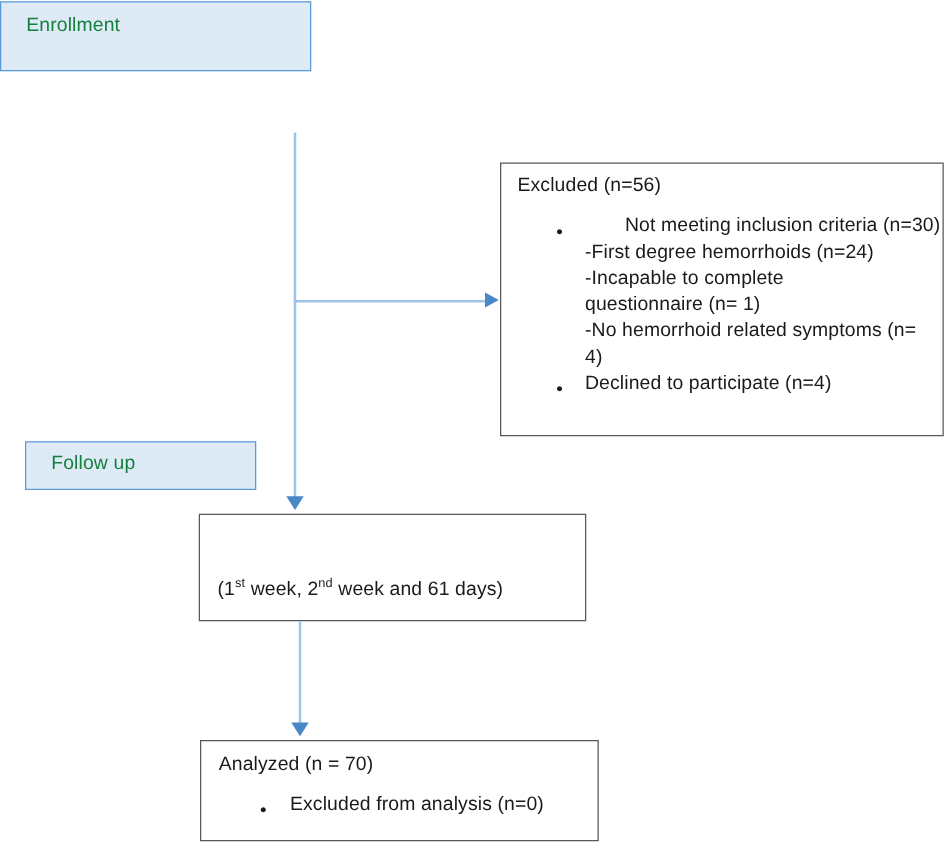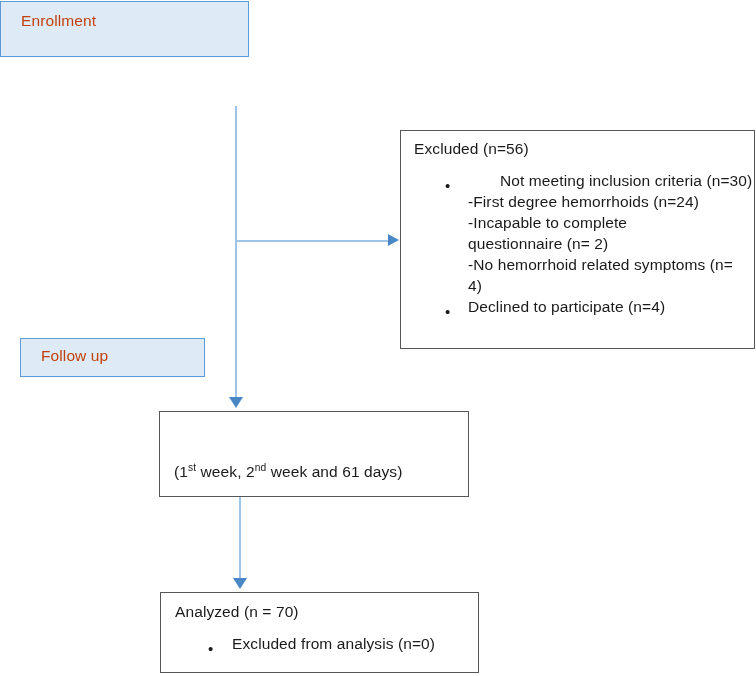--- a/index.html
+++ b/index.html
@@ -27,21 +27,21 @@
     position: absolute;
     box-sizing: border-box;
     background: #deebf7;
     border: 1.6px solid #5b9bd5;
   }
   .phase-label {
     position: absolute;
     left: 20px;
     top: 10px;
     font-size: 15.5px;
-    color: #c2410c;
+    color: #15803d;
     letter-spacing: 0.1px;
   }
   .box-text {
     position: absolute;
     font-size: 15.5px;
     color: #1a1a1a;
     line-height: 1.33;
     letter-spacing: 0.1px;
     white-space: nowrap;
   }
@@ -101,28 +101,28 @@
 
   <div class="conn h-line" style="left:235px; top:240px; width:156px; height:1.7px;"></div>
   <div class="arrow-right" style="left:388px; top:234px;"></div>
 
   <div class="box" style="left:400px; top:130px; width:355px; height:219px;">
     <span class="box-text" style="left:13px; top:8px;">Excluded (n=56)</span>
 
     <span class="bullet-dot" style="left:44px; top:47px;">•</span>
     <span class="box-text" style="left:67px; top:40px;margin-left:32px;">Not meeting inclusion criteria (n=30)</span>
     <span class="box-text" style="left:67px; top:61px;">-First degree hemorrhoids (n=24)</span>
-    <span class="box-text wrap" style="left:67px; top:82px; width:245px;">-Incapable to complete questionnaire (n= 2)</span>
+    <span class="box-text wrap" style="left:67px; top:82px; width:245px;">-Incapable to complete questionnaire (n= 1)</span>
     <span class="box-text wrap" style="left:67px; top:124px; width:272px;">-No hemorrhoid related symptoms (n= 4)</span>
 
     <span class="bullet-dot" style="left:44px; top:173px;">•</span>
     <span class="box-text" style="left:67px; top:166px;">Declined to participate (n=4)</span>
   </div>
 
-  <div class="phase-box" style="left:20px; top:338px; width:185px; height:39px;">
+  <div class="phase-box" style="left:20px; top:353px; width:185px; height:39px;">
     <span class="phase-label" style="top:8px;">Follow up</span>
   </div>
 
   <div class="box" style="left:159px; top:411px; width:310px; height:86px;">
     <span class="box-text" style="left:14px; top:50px;"><span>(1</span><sup>st</sup><span> week, 2</span><sup>nd</sup><span> week and 61 days)</span></span>
   </div>
 
   <div class="conn v-line" style="left:239px; top:497px; width:1.7px; height:89px;"></div>
   <div class="arrow-down" style="left:233px; top:578px;"></div>
 

